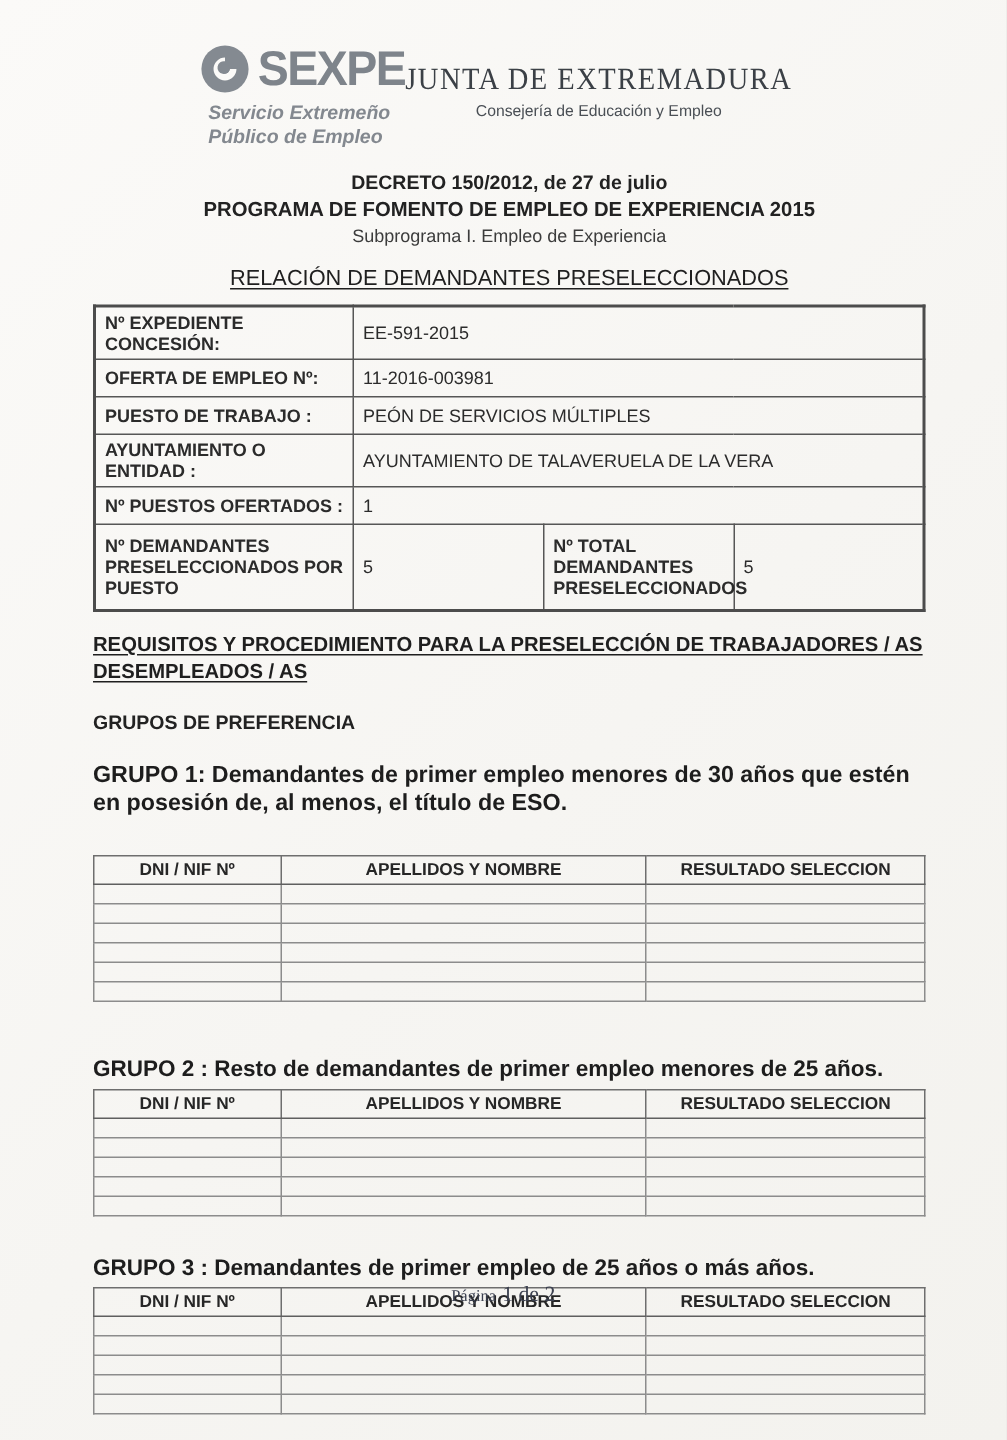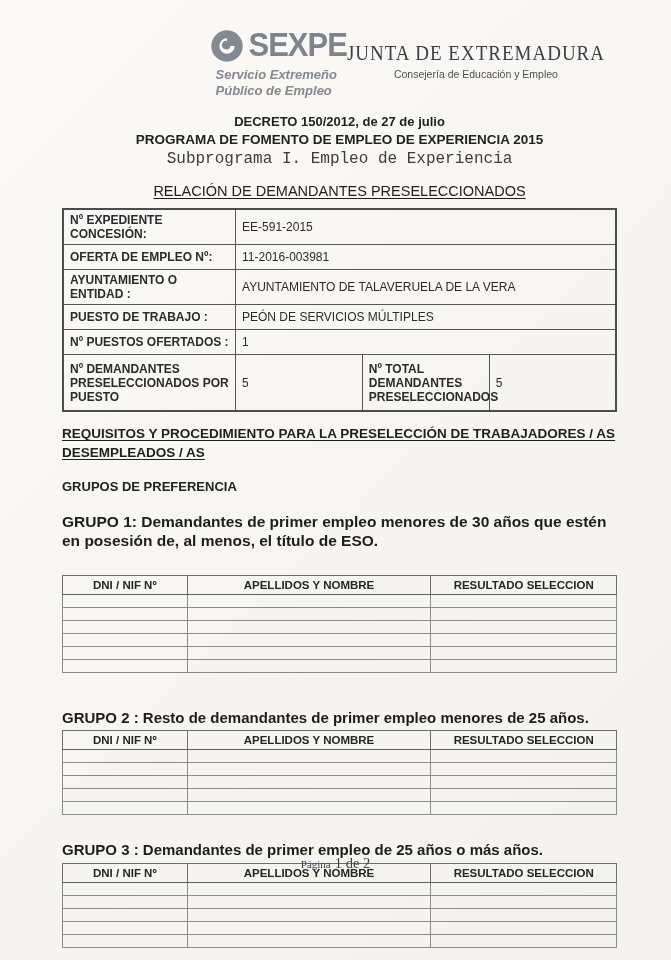--- a/index.html
+++ b/index.html
@@ -14,21 +14,21 @@
     width: 671px;
     height: 960px;
     background: linear-gradient(135deg, #fbfaf8 0%, #f6f5f2 55%, #f3f2ee 100%);
     color: #2e2e2e;
   }
   .content { padding: 0 54px 0 62px; }
 
   
   .logo-row {
     display: flex;
-    justify-content: flex-end;
+    justify-content: center;
     align-items: flex-start;
     padding: 28px 66px 0 56px;
     height: 100px;
   }
   .sexpe-block { display: flex; flex-direction: column; }
   .sexpe-top { display: flex; align-items: center; gap: 5px; }
   .sexpe-icon { width: 34px; height: 34px; }
   .sexpe-name {
     font-size: 31px;
     font-weight: bold;
@@ -60,21 +60,21 @@
     font-family: "Liberation Sans", sans-serif;
     font-size: 10.5px;
     color: #4a4f55;
     margin-top: 3px;
   }
 
   
   .decree { text-align: center; margin-top: 14px; line-height: 1.2; }
   .decree-line1 { font-size: 13px; font-weight: bold; color: #222; }
   .decree-line2 { font-size: 13.5px; font-weight: bold; color: #222; margin-top: 2px; }
-  .decree-line3 { font-size: 16px; color: #3c3c3c; margin-top: 2px; font-family: Liberation Mono, monospace; }
+  .decree-line3 { font-size: 12px; color: #3c3c3c; margin-top: 2px; }
 
   .doc-title {
     text-align: center;
     margin-top: 14px;
     font-size: 14.5px;
     font-weight: normal;
     color: #1f1f1f;
     text-decoration: underline;
     text-underline-offset: 2px;
   }
@@ -207,26 +207,26 @@
       <tbody>
         <tr class="r">
           <td class="lbl c1">Nº EXPEDIENTE CONCESIÓN:</td>
           <td colspan="3">EE-591-2015</td>
         </tr>
         <tr class="r">
           <td class="lbl c1">OFERTA DE EMPLEO Nº:</td>
           <td colspan="3">11-2016-003981</td>
         </tr>
         <tr class="r">
+          <td class="lbl c1">PUESTO DE TRABAJO :</td>
+          <td colspan="3">PEÓN DE SERVICIOS MÚLTIPLES</td>
+        </tr>
+        <tr class="r">
           <td class="lbl c1">AYUNTAMIENTO O ENTIDAD :</td>
           <td colspan="3">AYUNTAMIENTO DE TALAVERUELA DE LA VERA</td>
-        </tr>
-        <tr class="r">
-          <td class="lbl c1">PUESTO DE TRABAJO :</td>
-          <td colspan="3">PEÓN DE SERVICIOS MÚLTIPLES</td>
         </tr>
         <tr class="r">
           <td class="lbl c1">Nº PUESTOS OFERTADOS :</td>
           <td colspan="3">1</td>
         </tr>
         <tr class="last">
           <td class="lbl c1">Nº DEMANDANTES PRESELECCIONADOS POR PUESTO</td>
           <td class="c2">5</td>
           <td class="lbl c3">Nº TOTAL DEMANDANTES PRESELECCIONADOS</td>
           <td class="c4">5</td>

